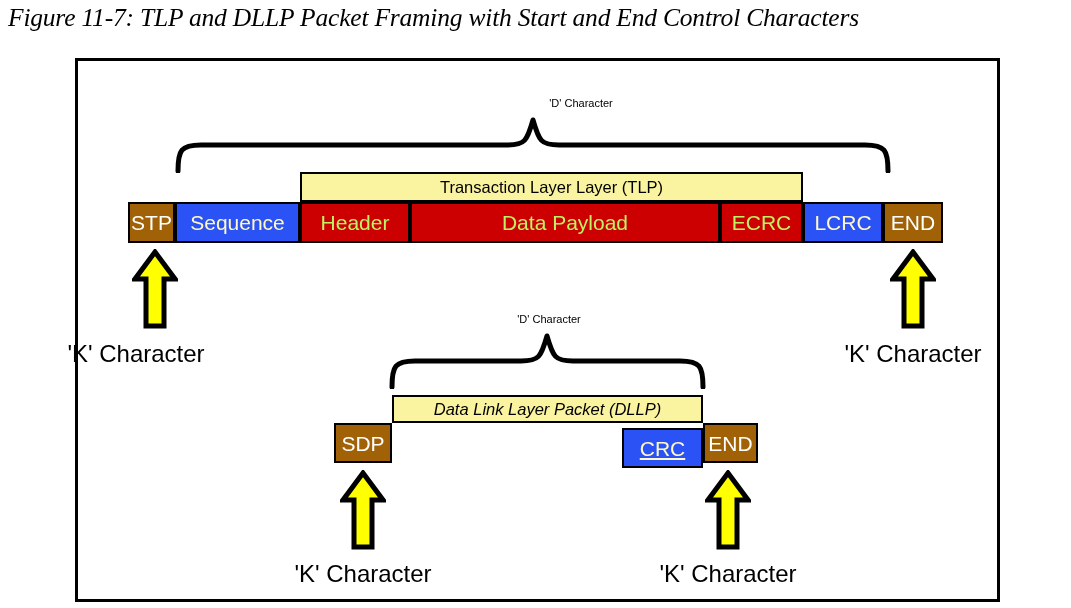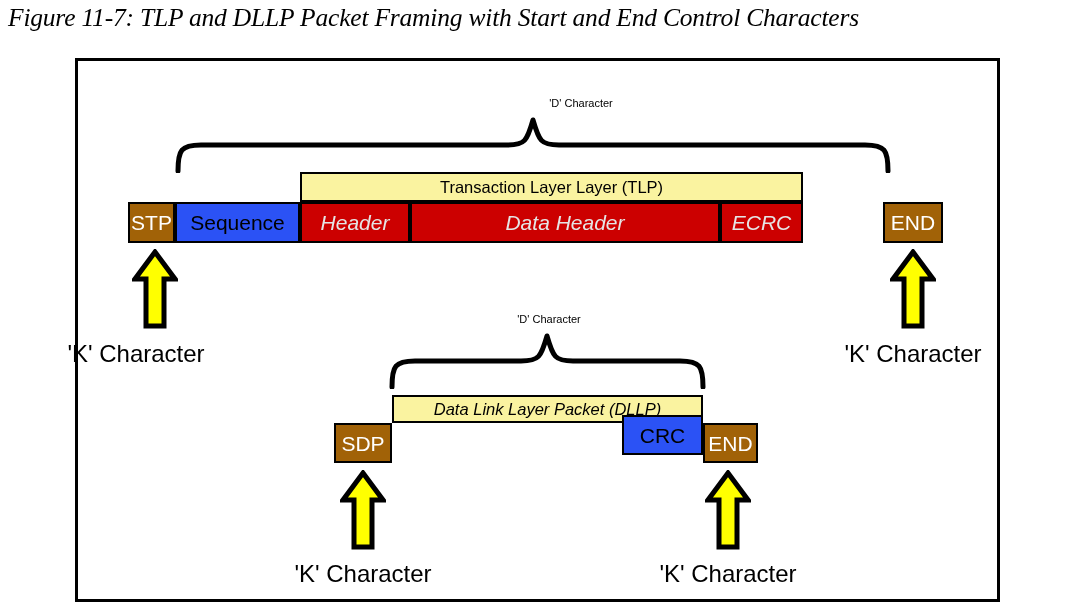--- a/index.html
+++ b/index.html
@@ -46,22 +46,22 @@
     display: flex;
     align-items: center;
     justify-content: center;
     font-family: "Liberation Sans", sans-serif;
     font-size: 21px;
     line-height: 1;
     white-space: nowrap;
     overflow: hidden;
   }
   .block.green  { background: #a16207; color: #ffffff; }
-  .block.blue   { background: #2b52f5; color: #000000; }
-  .block.red    { background: #cc0000; color: #e5e5e5; font-style: italic; }
+  .block.blue   { background: #2b52f5; color: #fef9c3; }
+  .block.red    { background: #cc0000; color: #bef264; }
   .band {
     position: absolute;
     box-sizing: border-box;
     border: 2px solid #000000;
     background: #faf3a0;
     color: #000000;
     display: flex;
     align-items: center;
     justify-content: center;
     font-family: "Liberation Sans", sans-serif;
@@ -112,24 +112,25 @@
     </div>
 
     <div class="band" style="left: 222px; top: 111px; width: 503px; height: 30px;">Transaction Layer Layer (TLP)</div>
 
     <div class="block green" style="left: 50px; top: 141px; width: 47px; height: 41px;">STP</div>
 
     <div class="block blue" style="left: 97px; top: 141px; width: 125px; height: 41px;">Sequence</div>
 
     <div class="block red" style="left: 222px; top: 141px; width: 110px; height: 41px;">Header</div>
 
-    <div class="block red" style="left: 332px; top: 141px; width: 310px; height: 41px;">Data Header</div>
+    <div class="block red" style="left: 332px; top: 141px; width: 310px; height: 41px;">Data Payload</div>
 
     <div class="block red" style="left: 642px; top: 141px; width: 83px; height: 41px;">ECRC</div>
 
+    <div class="block blue" style="left: 725px; top: 141px; width: 80px; height: 41px;">LCRC</div>
 
     <div class="block green" style="left: 805px; top: 141px; width: 60px; height: 41px;">END</div>
 
     <div class="arrow-wrap" style="left: 54px; top: 188px;">
       <svg width="46" height="80" viewBox="0 0 46 80">
         <path d="M23,3 L43,30 L32,30 L32,77 L14,77 L14,30 L3,30 Z" fill="#ffff00" stroke="#000000" stroke-width="5" stroke-linejoin="miter"></path>
       </svg>
     </div>
     <div class="k-label" style="left: -57px; top: 279px; width: 230px;">'K' Character</div>
 
@@ -148,21 +149,21 @@
                  C164,24 166,28 184,28 L291,28 C311,28 314,33 314,54" fill="none" stroke="#000000" stroke-width="5" stroke-linecap="round" stroke-linejoin="round"></path>
       </svg>
     </div>
 
     <div class="band" style="left: 314px; top: 334px; width: 311px; height: 28px; font-style: italic;">Data Link Layer Packet (DLLP)</div>
 
     <div class="block green" style="left: 256px; top: 362px; width: 58px; height: 40px;">SDP</div>
 
 
 
-    <div class="block blue" style="left: 544px; top: 354px; width: 81px; height: 40px;">CRC</div>
+    <div class="block blue" style="left: 544px; top: 367px; width: 81px; height: 40px; text-decoration: underline;">CRC</div>
 
     <div class="block green" style="left: 625px; top: 362px; width: 55px; height: 40px;">END</div>
 
     <div class="arrow-wrap" style="left: 262px; top: 409px;">
       <svg width="46" height="80" viewBox="0 0 46 80">
         <path d="M23,3 L43,30 L32,30 L32,77 L14,77 L14,30 L3,30 Z" fill="#ffff00" stroke="#000000" stroke-width="5" stroke-linejoin="miter"></path>
       </svg>
     </div>
     <div class="k-label" style="left: 170px; top: 499px; width: 230px;">'K' Character</div>
 

